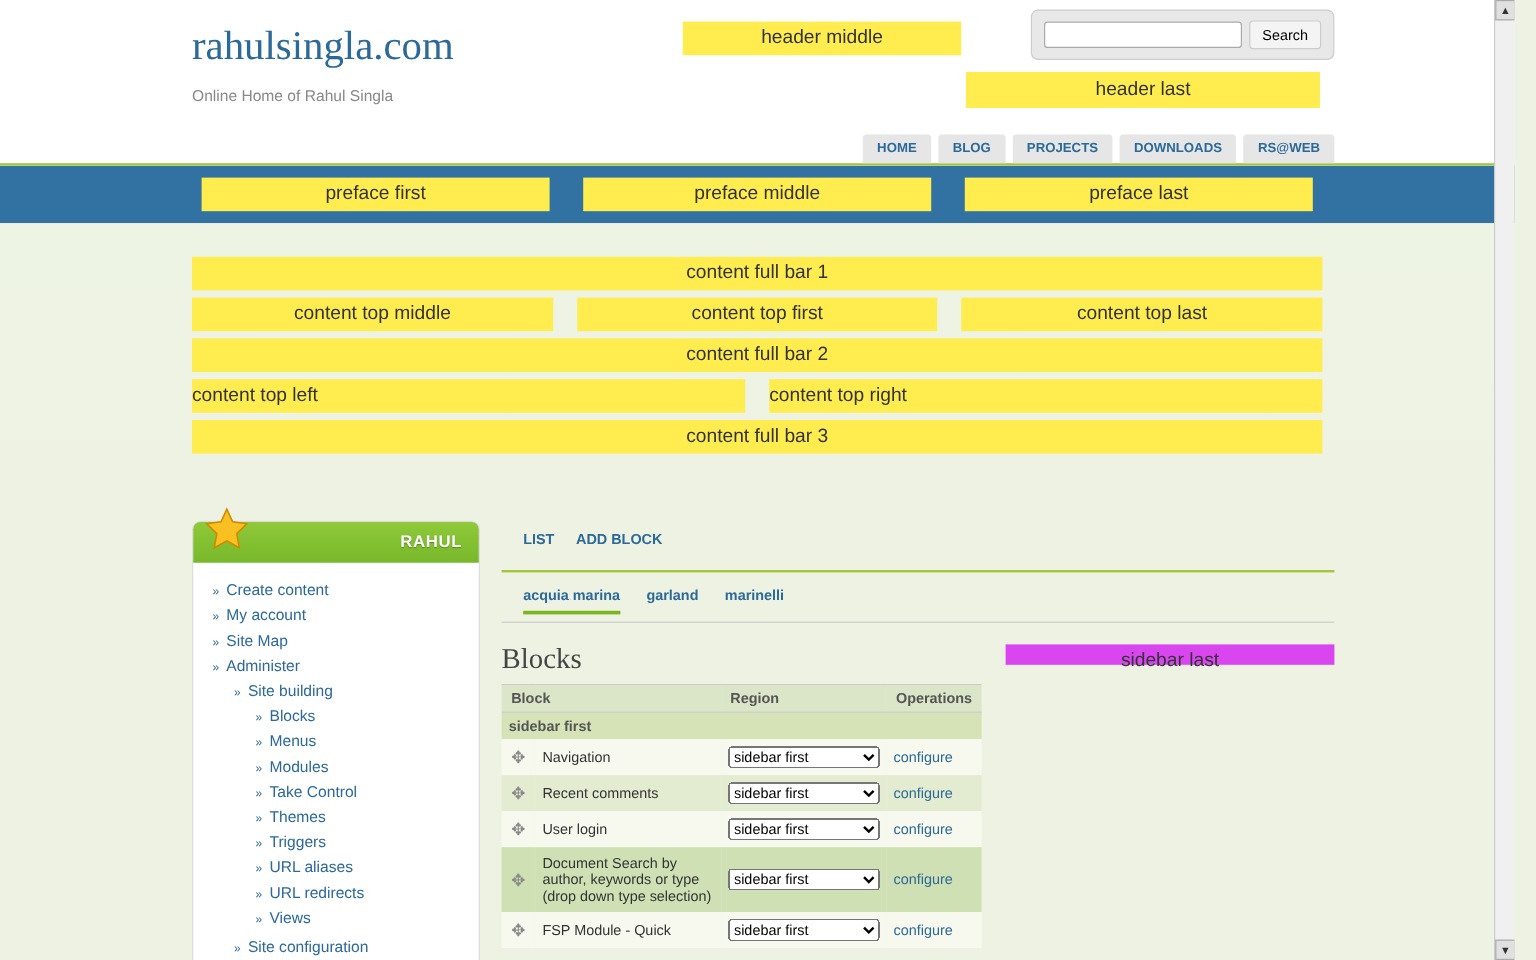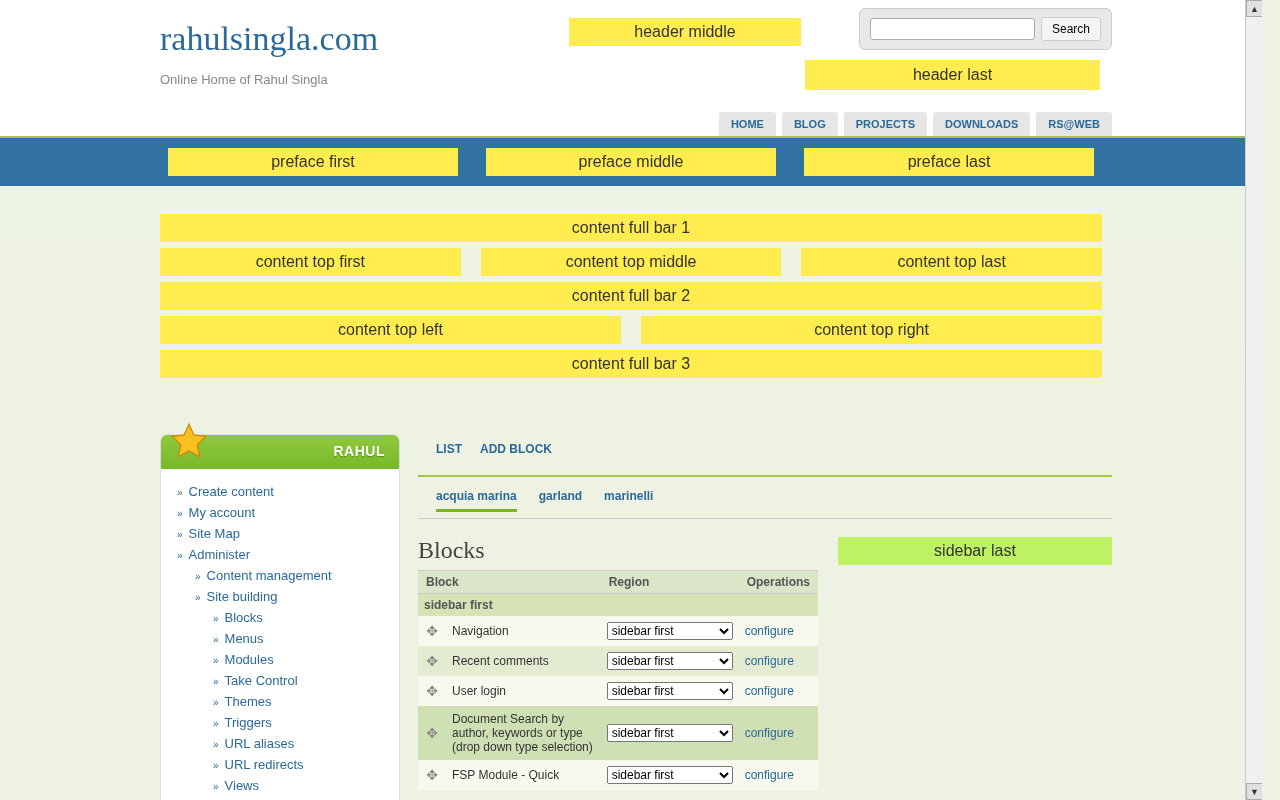--- a/index.html
+++ b/index.html
@@ -16,41 +16,41 @@
 .hdr-last { position: absolute; right: 162px; top: 60px; width: 295px; height: 30px; background: #ffec4f; text-align: center; line-height: 30px; font-size: 16px; font-family: "Trebuchet MS", sans-serif; }
 .primary-nav { position: absolute; bottom: 0; right: 150px; display: flex; gap: 6px; }
 .primary-nav a { background: #e6e6e6; color: #2b6999; padding: 6px 12px; font-size: 11px; font-weight: bold; text-decoration: none; border-radius: 3px 3px 0 0; }
 .preface-bar { background: #3272a2; height: 48px; display: flex; justify-content: center; align-items: center; gap: 28px; padding: 0 160px; }
 .preface-bar .region { background: #ffec4f; width: 290px; height: 28px; text-align: center; line-height: 28px; font-size: 16px; font-family: "Trebuchet MS", sans-serif; }
 .content-bars { background: linear-gradient(#eef4e4, #eef2e3); padding: 22px 160px 20px; }
 .full-bar { background: #ffec4f; height: 28px; text-align: center; line-height: 28px; font-size: 16px; font-family: "Trebuchet MS", sans-serif; margin: 6px 0; }
 .three-col { display: flex; gap: 20px; margin: 6px 0; }
 .three-col .region { background: #ffec4f; flex: 1; height: 28px; text-align: center; line-height: 28px; font-size: 16px; font-family: "Trebuchet MS", sans-serif; }
 .two-col { display: flex; gap: 20px; margin: 6px 0; }
-.two-col .region { background: #ffec4f; flex: 1; height: 28px; text-align: center; line-height: 28px; font-size: 16px; font-family: "Trebuchet MS", sans-serif; }
+.two-col .region { background: #ffec4f; flex: 1; height: 28px; text-align: left; line-height: 28px; font-size: 16px; font-family: "Trebuchet MS", sans-serif; }
 .main-area { display: flex; padding: 30px 150px 0 160px; gap: 18px; align-items: flex-start; }
 .sidebar-first { width: 240px; background: #fff; border: 1px solid #ddd; border-radius: 8px; padding-bottom: 20px; flex-shrink: 0; }
 .sidebar-header { background: linear-gradient(#8fc93a, #77b82a); height: 34px; border-radius: 6px 6px 0 0; position: relative; color: #fff; font-weight: bold; font-size: 14px; text-align: right; padding: 8px 14px 0 0; text-shadow: 0 1px 1px rgba(0,0,0,.3); letter-spacing: 0.5px; }
 .star-icon { position: absolute; left: 8px; top: -14px; width: 40px; height: 40px; }
 .star-icon svg { width: 100%; height: 100%; }
 .menu { list-style: none; padding: 12px 8px 0 16px; }
 .menu li { padding: 3px 0; }
 .menu a { color: #2b6999; text-decoration: none; font-size: 13px; }
 .menu .bullet { color: #2b6999; font-size: 10px; margin-right: 6px; }
 .menu ul { list-style: none; padding-left: 18px; padding-top: 3px; }
 .content-col { flex: 1; min-width: 0; }
 .content-top { background: #ffec4f; height: 30px; text-align: center; line-height: 30px; font-size: 16px; font-family: "Trebuchet MS", sans-serif; margin-bottom: 18px; }
 .tabs-primary { display: flex; gap: 18px; padding: 8px 18px 19px; border-bottom: 2px solid #a3c63e; margin-bottom: 6px; }
 .tabs-primary a { color: #2b6999; font-weight: bold; font-size: 12px; text-decoration: none; }
 .tabs-secondary { display: flex; gap: 22px; padding: 6px 18px 6px; border-bottom: 1px solid #ccc; margin-bottom: 18px; }
 .tabs-secondary a { color: #2b6999; font-weight: bold; font-size: 12px; text-decoration: none; padding-bottom: 6px; }
 .tabs-secondary a.active { border-bottom: 3px solid #7bb61f; }
 .content-body { display: flex; gap: 20px; }
 .blocks-col { width: 400px; }
-.sidebar-last { flex: 1; background: #bef264; height: 28px; text-align: center; line-height: 28px; font-size: 16px; font-family: "Trebuchet MS", sans-serif; }
+.sidebar-last { flex: 1; background: #d946ef; height: 17px; text-align: center; line-height: 28px; font-size: 16px; font-family: "Trebuchet MS", sans-serif; }
 h1.page-title { font-family: Georgia, serif; font-size: 24px; color: #444; font-weight: normal; margin-bottom: 6px; }
 table.blocks { width: 100%; border-collapse: collapse; font-size: 12px; }
 table.blocks th { text-align: left; padding: 4px 8px; background: #dbe5c7; border-top: 1px solid #ccc; border-bottom: 1px solid #ccc; font-weight: bold; color: #555; font-size: 12px; }
 table.blocks td { padding: 6px 6px; vertical-align: middle; }
 table.blocks tr.region-row td { background: #d5e3b7; font-weight: bold; color: #555; padding: 4px 6px; }
 table.blocks tr.odd td { background: #f7f9ee; }
 table.blocks tr.even td { background: #e3ecd0; }
 table.blocks tr.highlight td { background: #cfe0b4; }
 .drag-handle { color: #888; cursor: move; font-size: 14px; display: inline-block; width: 16px; text-align: center; }
 select.region { font-size: 12px; width: 126px; }
@@ -86,22 +86,22 @@
 
 <div class="preface-bar">
   <div class="region">preface first</div>
   <div class="region">preface middle</div>
   <div class="region">preface last</div>
 </div>
 
 <div class="content-bars">
   <div class="full-bar">content full bar 1</div>
   <div class="three-col">
+    <div class="region">content top middle</div>
     <div class="region">content top first</div>
-    <div class="region">content top middle</div>
     <div class="region">content top last</div>
   </div>
   <div class="full-bar">content full bar 2</div>
   <div class="two-col">
     <div class="region">content top left</div>
     <div class="region">content top right</div>
   </div>
   <div class="full-bar">content full bar 3</div>
 </div>
 
@@ -114,21 +114,20 @@
               </svg>
       </span>
       <span>RAHUL</span>
     </div>
     <ul class="menu">
       <li><span class="bullet">»</span><a>Create content</a></li>
       <li><span class="bullet">»</span><a>My account</a></li>
       <li><span class="bullet">»</span><a>Site Map</a></li>
       <li><span class="bullet">»</span><a>Administer</a>
         <ul>
-          <li><span class="bullet">»</span><a>Content management</a></li>
           <li><span class="bullet">»</span><a>Site building</a>
             <ul>
               <li><span class="bullet">»</span><a>Blocks</a></li>
               <li><span class="bullet">»</span><a>Menus</a></li>
               <li><span class="bullet">»</span><a>Modules</a></li>
               <li><span class="bullet">»</span><a>Take Control</a></li>
               <li><span class="bullet">»</span><a>Themes</a></li>
               <li><span class="bullet">»</span><a>Triggers</a></li>
               <li><span class="bullet">»</span><a>URL aliases</a></li>
               <li><span class="bullet">»</span><a>URL redirects</a></li>

